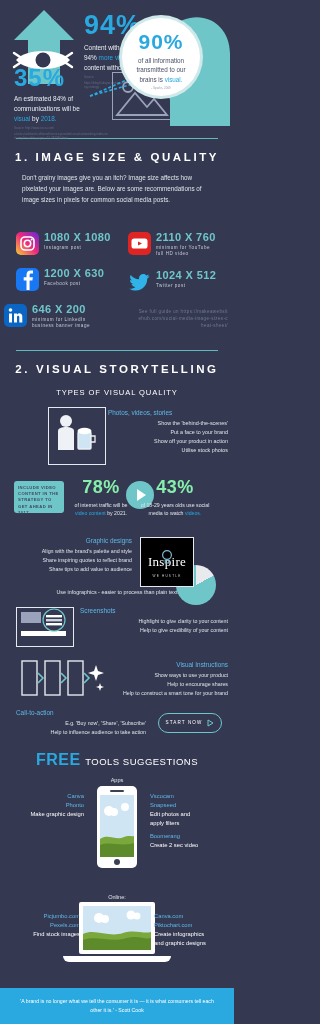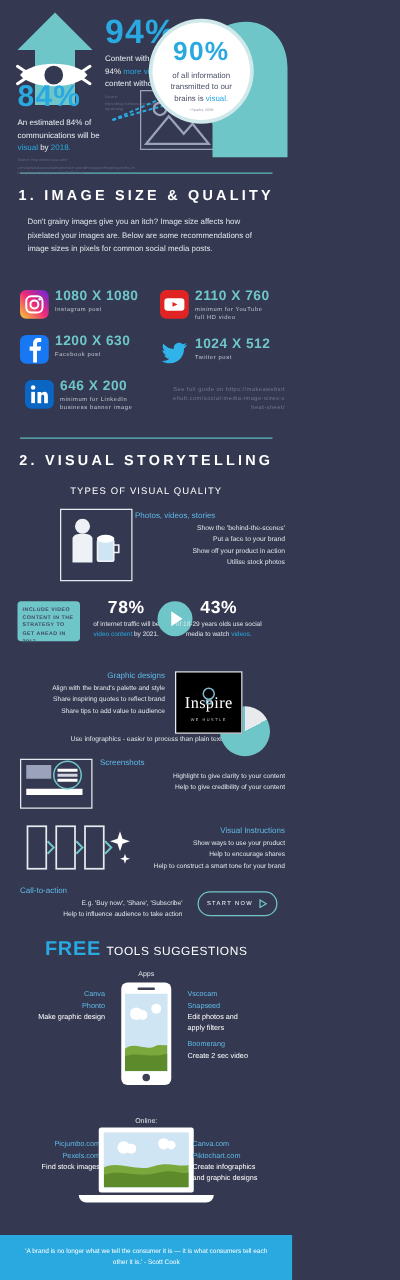--- a/index.html
+++ b/index.html
@@ -57,21 +57,21 @@
   .photos-row{position:relative;margin-top:10px;height:64px;}
   .pv-box{position:absolute;left:48px;top:0;width:56px;height:56px;border:1.7px solid #e6e9ef;}
   .pv-txt{position:absolute;left:108px;top:2px;right:6px;text-align:right;}
   .pv-txt .h{font-size:6.4px;color:#5fb9e8;margin-bottom:3px;text-align:left;}
   .pv-txt .l{font-size:5.4px;color:#dfe5ea;line-height:1.65;}
 
   .vid-row{position:relative;margin-top:6px;height:52px;}
   .badge{position:absolute;left:14px;top:4px;width:50px;height:32px;background:#6fc6c9;border-radius:3px;
       color:#3f4a62;font-size:4.2px;font-weight:bold;letter-spacing:.4px;line-height:1.5;padding:4px 4px;box-sizing:border-box;}
   .v78{position:absolute;left:72px;top:0;width:58px;text-align:center;}
-  .v78 .n,.v43 .n{font-size:14px;font-weight:bold;color:#ffffff;letter-spacing:.5px;}
+  .v78 .n,.v43 .n{font-size:18px;font-weight:bold;color:#86efac;letter-spacing:.5px;}
   .v78 .d,.v43 .d{font-size:5.2px;color:#dfe5ea;line-height:1.55;margin-top:3px;}
   .play{position:absolute;left:126px;top:4px;width:28px;height:28px;border-radius:50%;background:#6fc6c9;}
   .play:after{content:"";position:absolute;left:11px;top:8px;border-left:9px solid #fff;
       border-top:6px solid transparent;border-bottom:6px solid transparent;}
   .v43{position:absolute;left:140px;top:0;width:70px;text-align:center;}
 
   .gd-row{position:relative;margin-top:6px;height:66px;}
   .gd-txt{position:absolute;left:4px;top:2px;width:128px;text-align:right;}
   .gd-txt .h{font-size:6.4px;color:#5fb9e8;margin-bottom:3px;}
   .gd-txt .l{font-size:5.3px;color:#dfe5ea;line-height:1.7;}
@@ -158,21 +158,21 @@
       <div class="stat-body">
         <span>Content with images get</span><br>
         <span>94% </span><span class="blue">more views</span><span> than</span><br>
         <span>content without.</span>
       </div>
       <div class="src">Source:</div>
       <div class="src">https://blog.hubspot.com/marketing/visual-content-marketing-strategy</div>
     </div>
 
     <div class="stat84">
-      <div class="big-num sm">84%</div>
+      <div class="big-num sm">35%</div>
       <div class="stat-body">
         <span>An estimated 84% of</span><br>
         <span>communications will be</span><br>
         <span class="blue">visual</span><span> by </span><span class="blue">2018.</span>
       </div>
       <div class="src">Source: http://www.cisco.com/</div>
       <div class="src">c/en/us/solutions/collateral/service-provider/visual-networking-index-vni/complete-white-paper-c11-481360.html</div>
     </div>
 
     <div class="photo-frame">
@@ -229,21 +229,21 @@
         <svg width="23" height="23" viewBox="0 0 23 23">
           <path d="M13.6 22 L13.6 12.6 L16.4 12.6 L16.9 9.2 L13.6 9.2 L13.6 7.2 C13.6 6.2 13.9 5.6 15.3 5.6 L17 5.6 L17 2.5 C16.7 2.5 15.7 2.4 14.6 2.4 C12.2 2.4 10.5 3.9 10.5 6.8 L10.5 9.2 L7.7 9.2 L7.7 12.6 L10.5 12.6 L10.5 22 Z" fill="#fff"></path>
         </svg>
       </div>
       <div class="txt">
         <div class="n">1200 X 630</div>
         <div class="d">Facebook post</div>
       </div>
     </div>
 
-    <div class="sz" style="left:20px;top:72px;">
+    <div class="sz" style="left:4px;top:72px;">
       <div class="ic ic-in">
         <svg width="23" height="23" viewBox="0 0 23 23">
           <rect x="5" y="9.5" width="3" height="9" fill="#fff"></rect>
           <circle cx="6.5" cy="6" r="1.8" fill="#fff"></circle>
           <path d="M10 18.5 L10 9.5 L13 9.5 L13 10.8 C13.6 9.8 14.8 9.2 16 9.4 C17.5 9.6 18.3 10.8 18.3 12.6 L18.3 18.5 L15.3 18.5 L15.3 13.2 C15.3 12.2 14.9 11.7 14.1 11.7 C13.3 11.7 13 12.3 13 13.2 L13 18.5 Z" fill="#fff"></path>
         </svg>
       </div>
       <div class="txt">
         <div class="n">646 X 200</div>
         <div class="d" style="white-space:pre-line">minimum for LinkedIn

